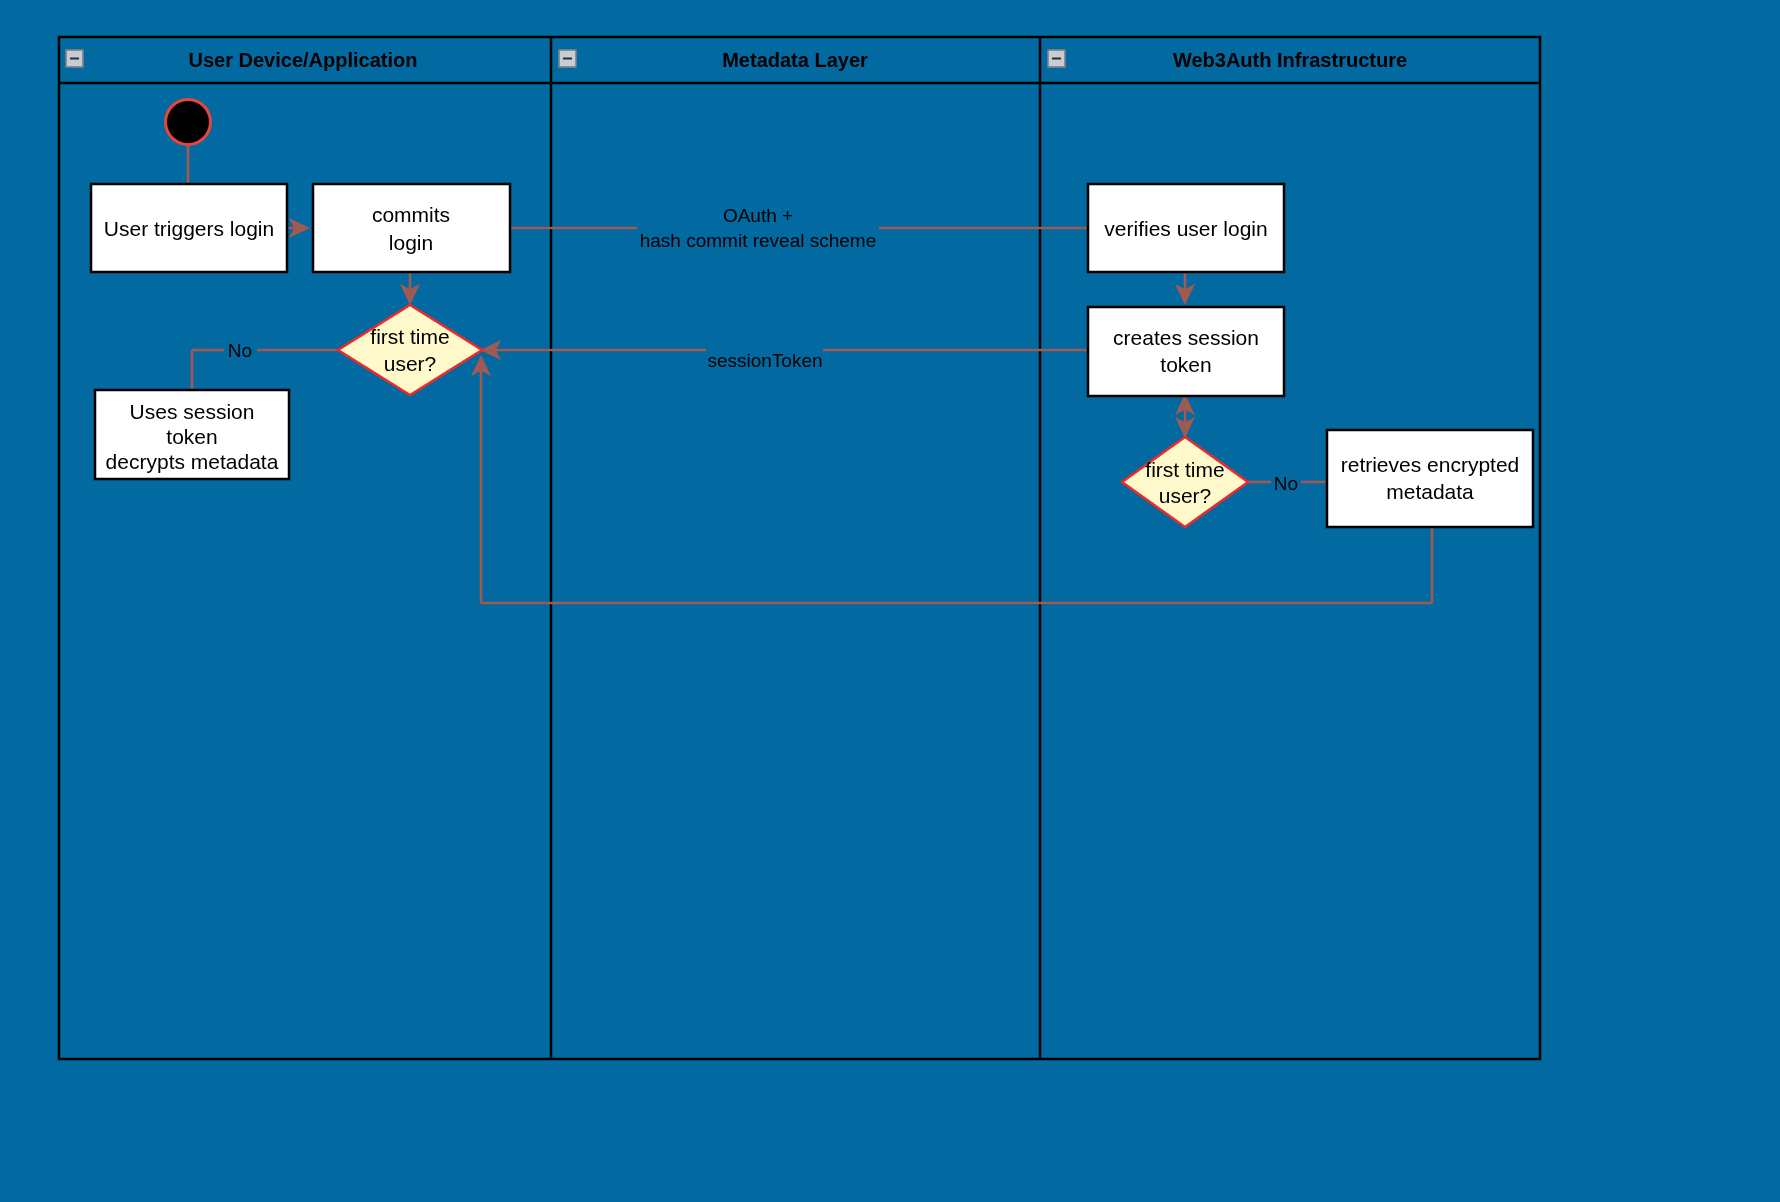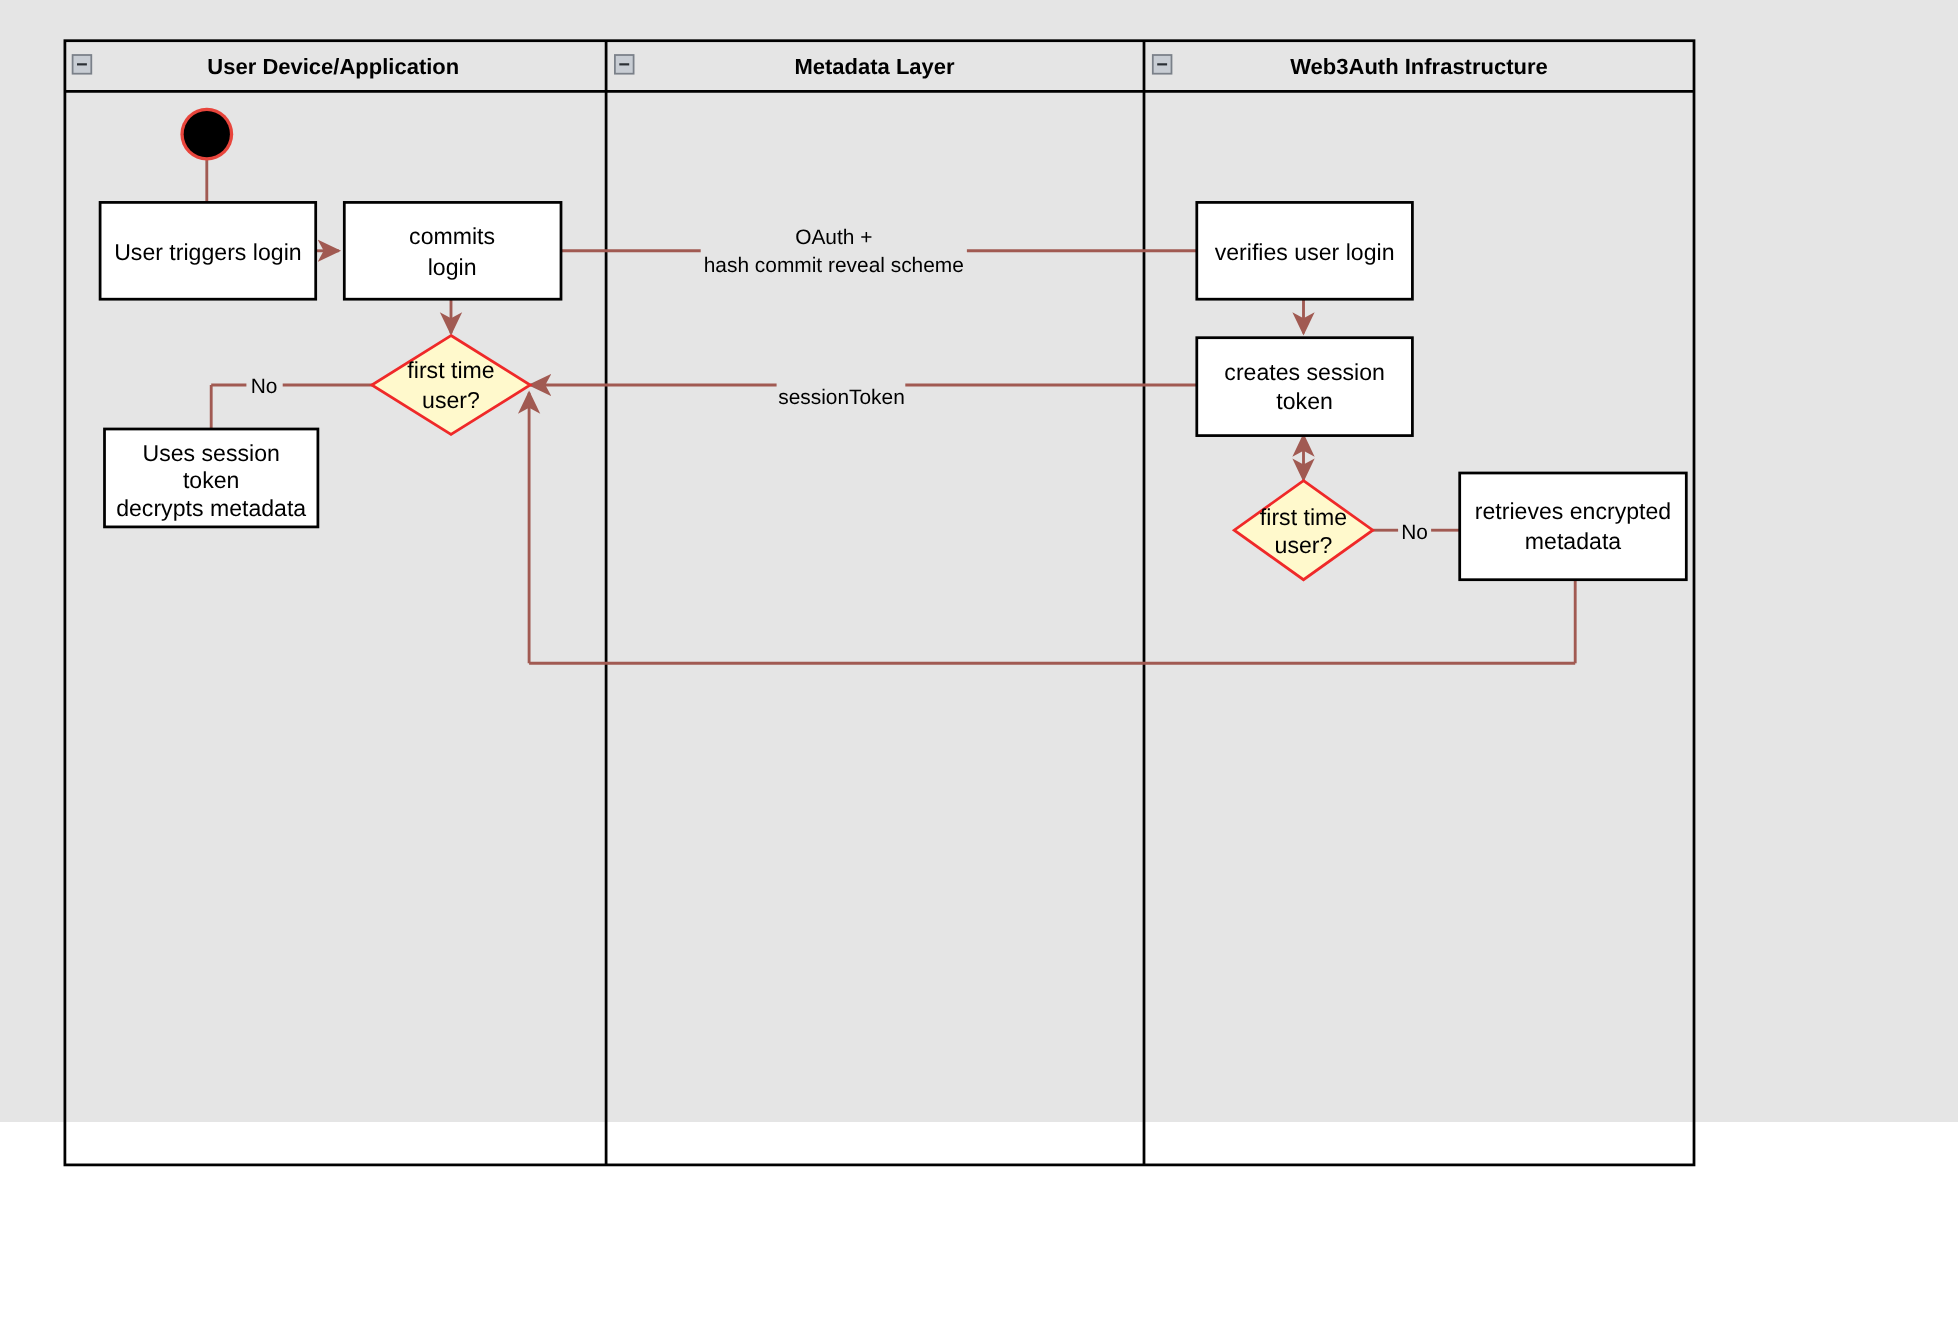--- a/index.html
+++ b/index.html
@@ -1,19 +1,19 @@
 <!DOCTYPE html>
 <html><head>
 <meta charset="utf-8">
 <title>Activity Diagram</title>
 <style>
   html,body{margin:0;padding:0;background:#ffffff;}
   body{width:1780px;height:1202px;overflow:hidden;
        font-family:"Liberation Sans","DejaVu Sans",sans-serif;}
-  #stage{position:relative;width:1780px;height:1020px;background:#e5e5e5;}
+  #stage{position:relative;width:1780px;height:1202px;background:#0369a1;}
   svg#diagram{position:absolute;left:0;top:0;width:1780px;height:1202px;
               display:block;shape-rendering:geometricPrecision;}
   .lane-header-text{font-size:20px;font-weight:bold;fill:#000000;
                     font-family:"Liberation Sans","DejaVu Sans",sans-serif;}
   .node-text{font-size:21px;fill:#000000;
              font-family:"Liberation Sans","DejaVu Sans",sans-serif;}
   .edge-text{font-size:19px;fill:#000000;
              font-family:"Liberation Sans","DejaVu Sans",sans-serif;}
   .frame{fill:none;stroke:#000000;stroke-width:2.5;}
   .lane-div{stroke:#000000;stroke-width:2.5;}

